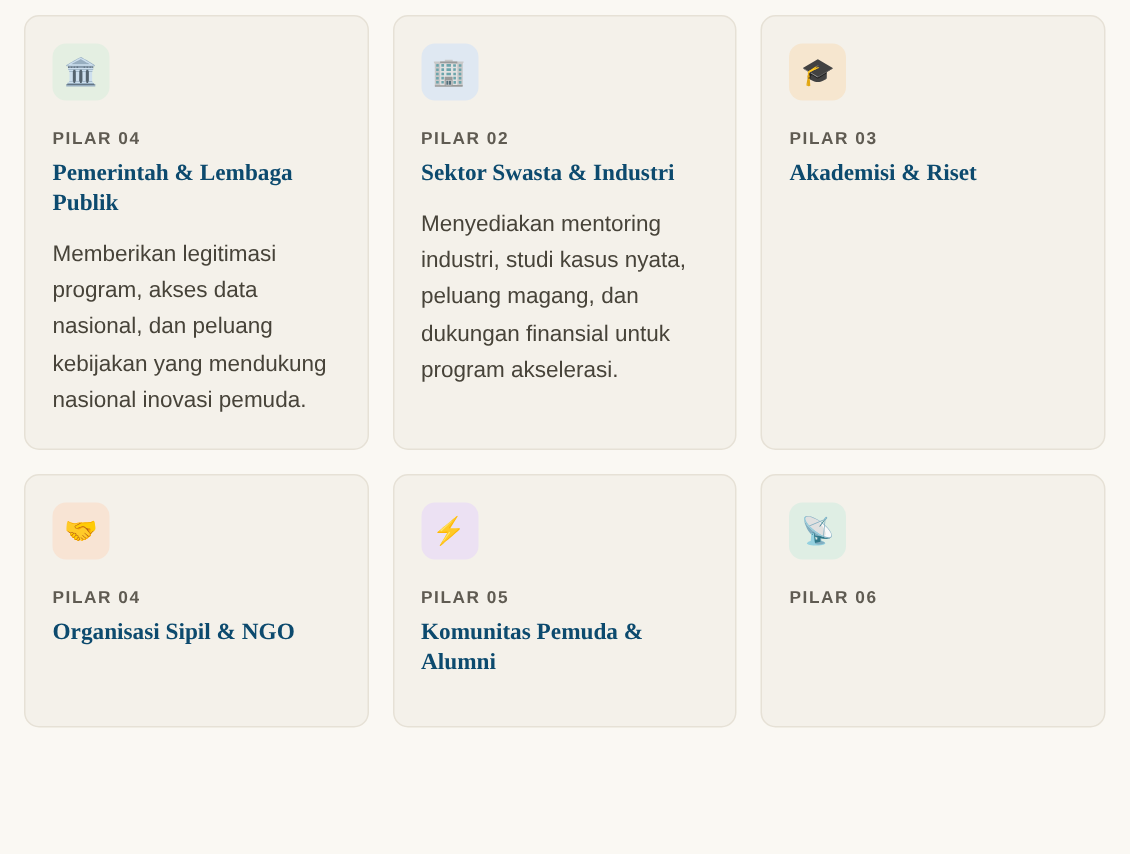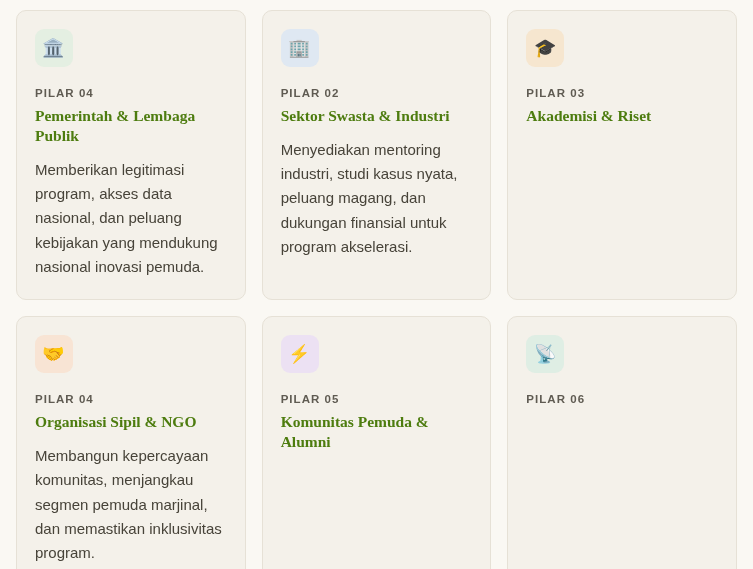--- a/index.html
+++ b/index.html
@@ -44,21 +44,21 @@
     font-size: 11.5px;
     letter-spacing: 0.09em;
     color: #5f5b52;
     font-weight: 600;
     margin-bottom: 7px;
   }
   .card-title {
     font-family: "Liberation Serif", serif;
     font-size: 15.5px;
     font-weight: 700;
-    color: #4d7c0f;
+    color: #0c4a6e;
     line-height: 1.28;
     margin: 0 0 12px 0;
   }
   .card-body {
     font-size: 15px;
     line-height: 1.62;
     color: #474339;
     margin: 0;
   }
 </style>
@@ -84,21 +84,20 @@
   <div class="card">
     <div class="icon-badge" style="background:#f6e6cf">🎓</div>
     <div class="eyebrow">PILAR 03</div>
     <h3 class="card-title">Akademisi &amp; Riset</h3>
   </div>
 
   <div class="card">
     <div class="icon-badge" style="background:#f8e4d4">🤝</div>
     <div class="eyebrow">PILAR 04</div>
     <h3 class="card-title">Organisasi Sipil &amp; NGO</h3>
-    <p class="card-body">Membangun kepercayaan komunitas, menjangkau segmen pemuda marjinal, dan memastikan inklusivitas program.</p>
   </div>
 
   <div class="card">
     <div class="icon-badge" style="background:#ece1f3">⚡</div>
     <div class="eyebrow">PILAR 05</div>
     <h3 class="card-title">Komunitas Pemuda &amp; Alumni</h3>
   </div>
 
   <div class="card">
     <div class="icon-badge" style="background:#dfeee4">📡</div>

